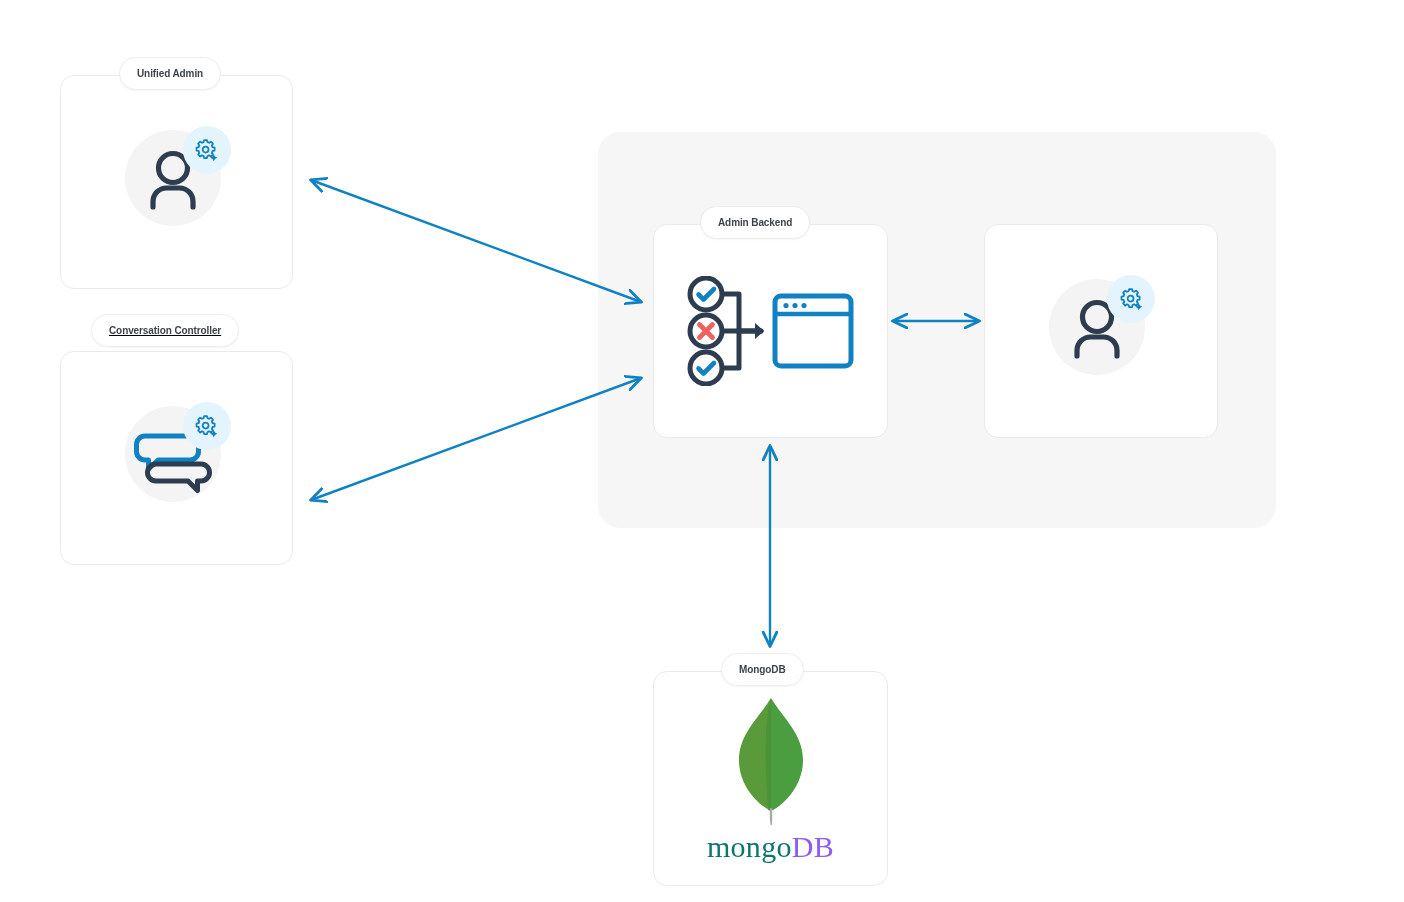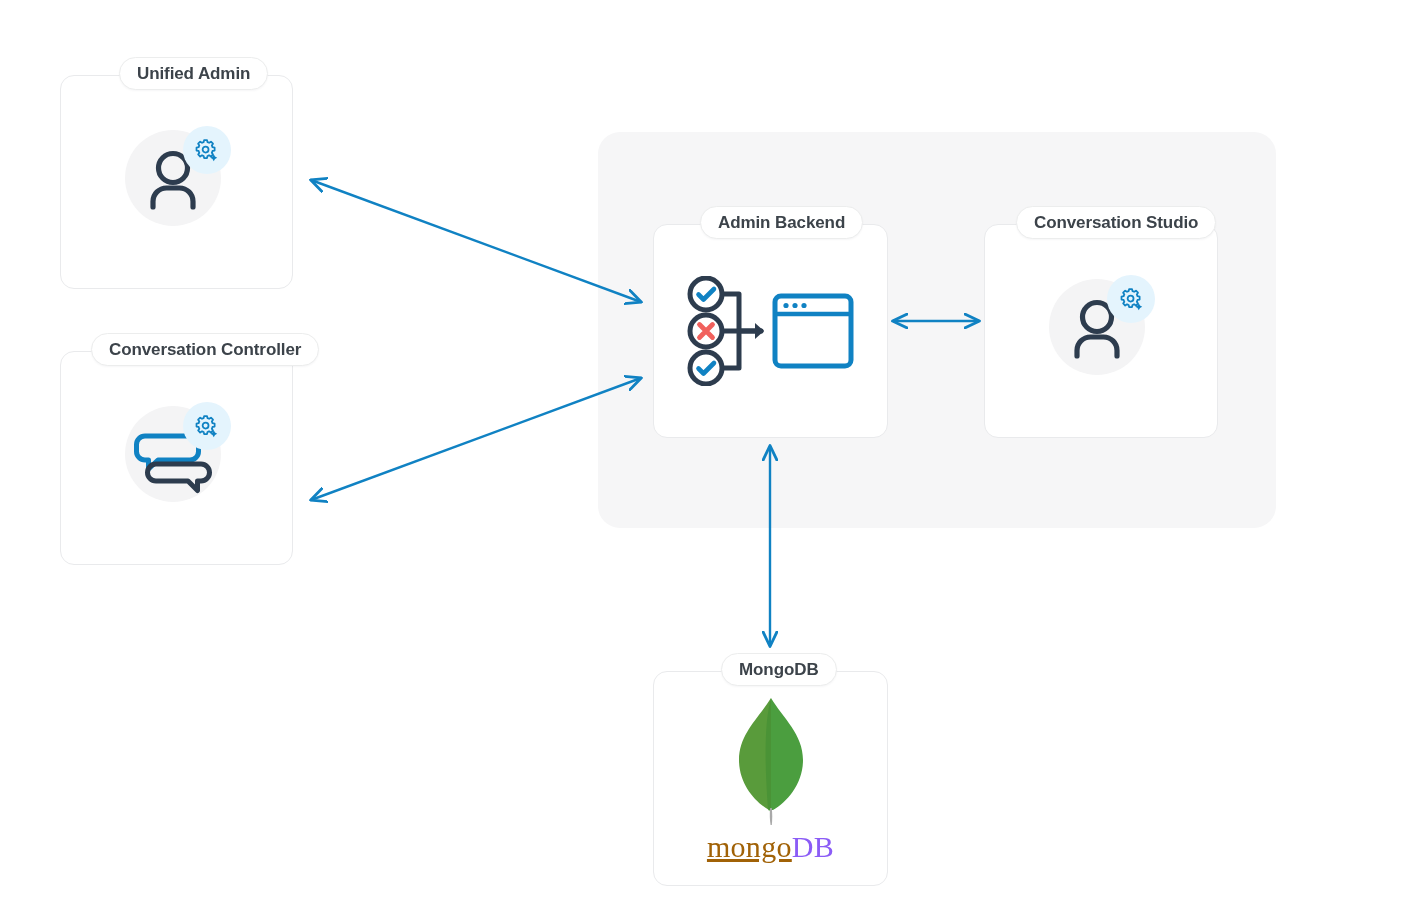--- a/index.html
+++ b/index.html
@@ -52,21 +52,21 @@
     display: flex;
     align-items: center;
     justify-content: center;
     padding: 0 17px;
     box-sizing: border-box;
     box-shadow: 0 1px 2px rgba(16,24,40,0.04);
     white-space: nowrap;
     z-index: 6;
   }
   .pill span {
-    font-size: 17px;
+    font-size: 10px;
     font-weight: bold;
     color: #3c434a;
     letter-spacing: -0.1px;
     line-height: 1;
   }
 
   
   .icon-wrap {
     position: relative;
     width: 104px;
@@ -122,21 +122,21 @@
     align-items: center;
     justify-content: flex-start;
   }
   .mongo-word {
     font-family: "Liberation Serif", serif;
     font-size: 30px;
     letter-spacing: 0.3px;
     line-height: 1;
     margin-top: 6px;
   }
-  .mongo-word .m1 { color: #a16207; text-decoration: underline; }
+  .mongo-word .m1 { color: #0f766e; }
   .mongo-word .m2 { color: #8b5cf6; }
 </style>
 </head>
 <body>
 
 <div id="canvas">
 
   <div class="group-panel" style="left:598px; top:132px; width:678px; height:396px;"></div>
 
   <svg id="connectors" viewBox="0 0 1404 902">
@@ -188,21 +188,21 @@
         <div class="badge">
           <svg viewBox="0 0 32 32" width="27" height="27">
             <path d="M13.2 3.6 h3.4 l0.55 2.5 a7.6 7.6 0 0 1 2.0 0.83 l2.15 -1.4 l2.4 2.4 l-1.4 2.15 a7.6 7.6 0 0 1 0.83 2.0 l2.5 0.55 v3.4 l-2.5 0.55 a7.6 7.6 0 0 1 -0.83 2.0 l1.4 2.15 l-2.4 2.4 l-2.15 -1.4 a7.6 7.6 0 0 1 -2.0 0.83 l-0.55 2.5 h-3.4 l-0.55 -2.5 a7.6 7.6 0 0 1 -2.0 -0.83 l-2.15 1.4 l-2.4 -2.4 l1.4 -2.15 a7.6 7.6 0 0 1 -0.83 -2.0 l-2.5 -0.55 v-3.4 l2.5 -0.55 a7.6 7.6 0 0 1 0.83 -2.0 l-1.4 -2.15 l2.4 -2.4 l2.15 1.4 a7.6 7.6 0 0 1 2.0 -0.83 z" fill="none" stroke="#1082c3" stroke-width="2.1" stroke-linejoin="round"></path>
             <circle cx="14.9" cy="14.9" r="3.5" fill="none" stroke="#1082c3" stroke-width="2.1"></circle>
             <path d="M24.6 20.4 l1.5 2.6 l2.6 1.5 l-2.6 1.5 l-1.5 2.6 l-1.5 -2.6 l-2.6 -1.5 l2.6 -1.5 z" fill="#1082c3"></path>
           </svg>
         </div>
       </div>
     </div>
   </div>
-  <div class="pill" style="left:91px; top:333px;">
+  <div class="pill" style="left:91px; top:314px;text-decoration:underline;">
     <span>Conversation Controller</span>
   </div>
 
   <div class="node" style="left:653px; top:224px; width:235px; height:214px;">
     <div class="node-inner">
       <svg width="168" height="110" viewBox="0 0 168 110">
 
         <path d="M30 18 h22 v37 h22" fill="none" stroke="#2d3c4e" stroke-width="5" stroke-linecap="round" stroke-linejoin="round"></path>
         <path d="M30 92 h22 v-37" fill="none" stroke="#2d3c4e" stroke-width="5" stroke-linecap="round" stroke-linejoin="round"></path>
         <path d="M30 55 h44" fill="none" stroke="#2d3c4e" stroke-width="5" stroke-linecap="round"></path>
@@ -240,23 +240,20 @@
         <div class="badge">
           <svg viewBox="0 0 32 32" width="27" height="27">
             <path d="M13.2 3.6 h3.4 l0.55 2.5 a7.6 7.6 0 0 1 2.0 0.83 l2.15 -1.4 l2.4 2.4 l-1.4 2.15 a7.6 7.6 0 0 1 0.83 2.0 l2.5 0.55 v3.4 l-2.5 0.55 a7.6 7.6 0 0 1 -0.83 2.0 l1.4 2.15 l-2.4 2.4 l-2.15 -1.4 a7.6 7.6 0 0 1 -2.0 0.83 l-0.55 2.5 h-3.4 l-0.55 -2.5 a7.6 7.6 0 0 1 -2.0 -0.83 l-2.15 1.4 l-2.4 -2.4 l1.4 -2.15 a7.6 7.6 0 0 1 -0.83 -2.0 l-2.5 -0.55 v-3.4 l2.5 -0.55 a7.6 7.6 0 0 1 0.83 -2.0 l-1.4 -2.15 l2.4 -2.4 l2.15 1.4 a7.6 7.6 0 0 1 2.0 -0.83 z" fill="none" stroke="#1082c3" stroke-width="2.1" stroke-linejoin="round"></path>
             <circle cx="14.9" cy="14.9" r="3.5" fill="none" stroke="#1082c3" stroke-width="2.1"></circle>
             <path d="M24.6 20.4 l1.5 2.6 l2.6 1.5 l-2.6 1.5 l-1.5 2.6 l-1.5 -2.6 l-2.6 -1.5 l2.6 -1.5 z" fill="#1082c3"></path>
           </svg>
         </div>
       </div>
     </div>
   </div>
-  <div class="pill" style="left:1016px; top:206px;">
-    <span>Conversation Studio</span>
-  </div>
 
   <div class="node" style="left:653px; top:671px; width:235px; height:215px;">
     <div class="node-inner">
       <div class="mongo-stack">
         <svg width="100" height="132" viewBox="0 0 100 132">
           <path d="M50 4 C62 24, 82 40, 82 66 C82 90, 66 108, 52 116 L50 116 Z" fill="#4b9e3f"></path>
           <path d="M50 4 C38 24, 18 40, 18 66 C18 90, 34 108, 48 116 L50 116 Z" fill="#599b3b"></path>
           <path d="M50 4 C44 26, 43 60, 47 116 L50 118 Z" fill="#3e8d33" opacity="0.55"></path>
           <path d="M49.2 114 C48.4 120, 48.8 126, 49.6 131 L50.8 131 C51.4 126, 51.4 120, 50.8 114 Z" fill="#a9a9a9"></path>
         </svg>

